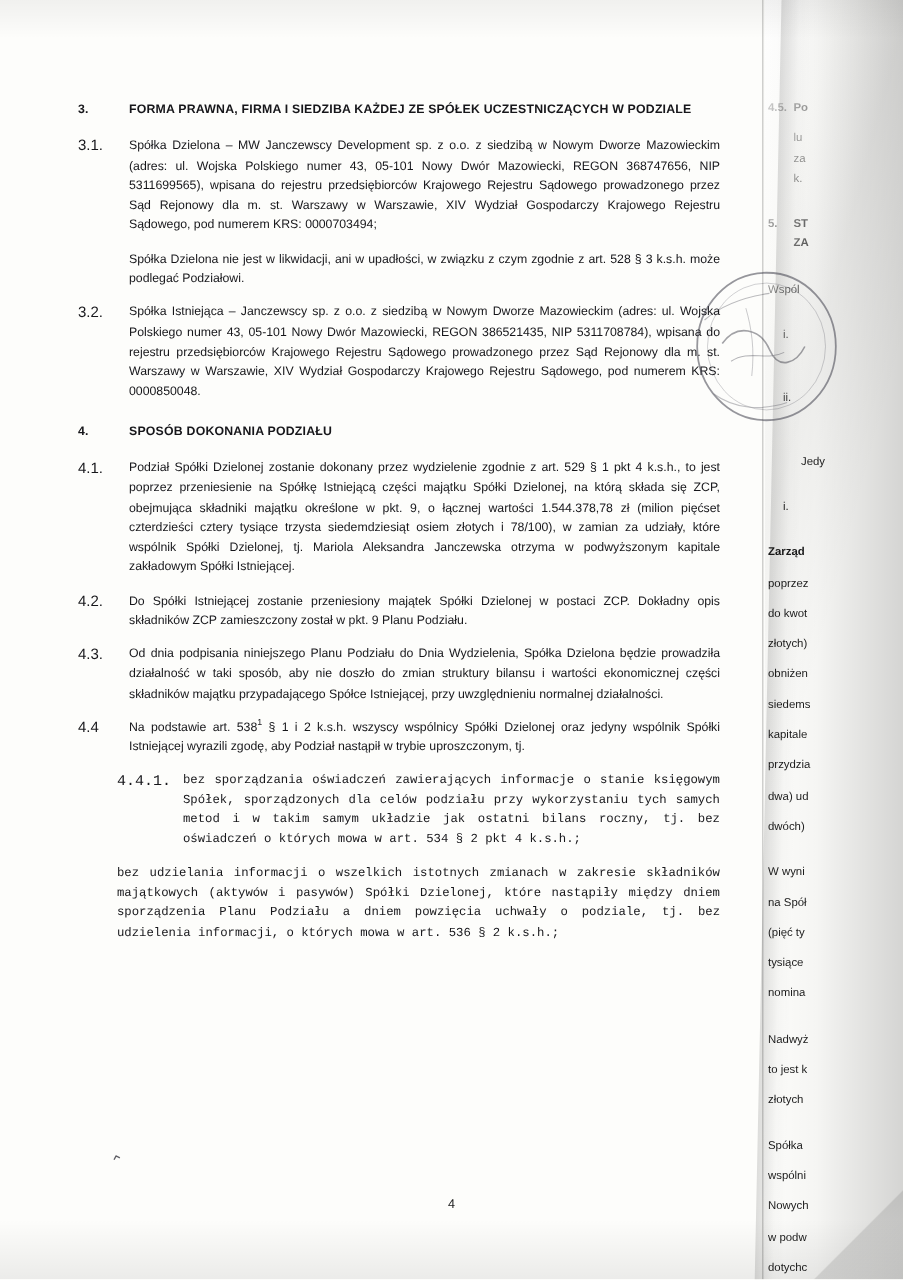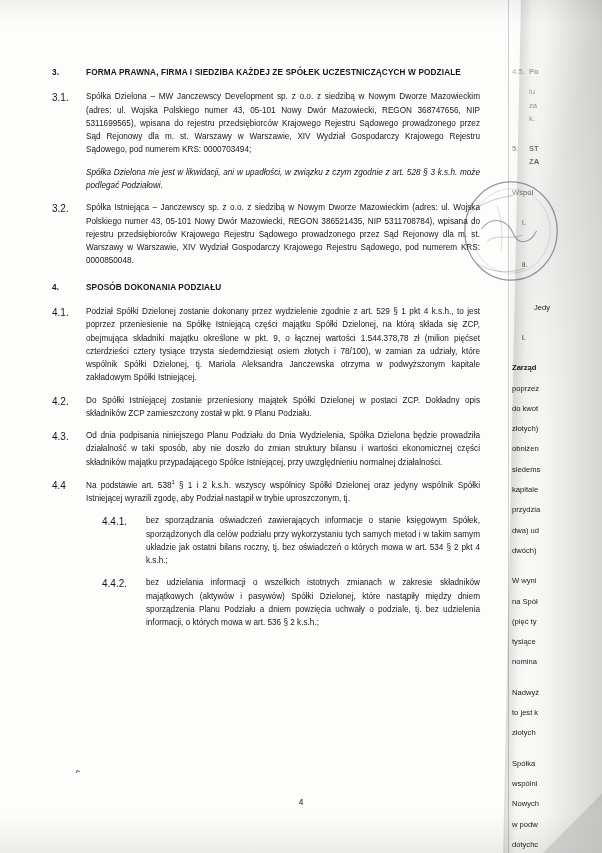--- a/index.html
+++ b/index.html
@@ -87,24 +87,24 @@
     font-size: 8.2px;
   }
   .heading {
     margin-bottom: 11px;
   }
   .no-num {
     margin-left: 34px;
   }
   .no-num .txt {
     text-align: justify;
-    font-style: italic;
   }
   .sub-list {
-    margin-left: 50px;
+    margin-left: 26px;
+    font-family: Liberation Mono, monospace;
   }
   .page-number {
     position: absolute;
     left: 0;
     top: 797px;
     width: 602px;
     text-align: center;
     font-size: 8.4px;
     color: #1a1a1a;
   }
@@ -257,21 +257,20 @@
     </div>
 
     <div class="sub-list">
 
       <div class="block">
         <div class="num deep">4.4.1.</div>
         <div class="txt">bez sporządzania oświadczeń zawierających informacje o stanie księgowym Spółek, sporządzonych dla celów podziału przy wykorzystaniu tych samych metod i w takim samym układzie jak ostatni bilans roczny, tj. bez oświadczeń o których mowa w art. 534 § 2 pkt 4 k.s.h.;</div>
       </div>
 
       <div class="block">
-        <div class="num deep">4.4.2.</div>
         <div class="txt">bez udzielania informacji o wszelkich istotnych zmianach w zakresie składników majątkowych (aktywów i pasywów) Spółki Dzielonej, które nastąpiły między dniem sporządzenia Planu Podziału a dniem powzięcia uchwały o podziale, tj. bez udzielenia informacji, o których mowa w art. 536 § 2 k.s.h.;</div>
       </div>
 
 
     </div>
   </div>
 
   <div class="page-number">4</div>
 
   <div class="right-page">

